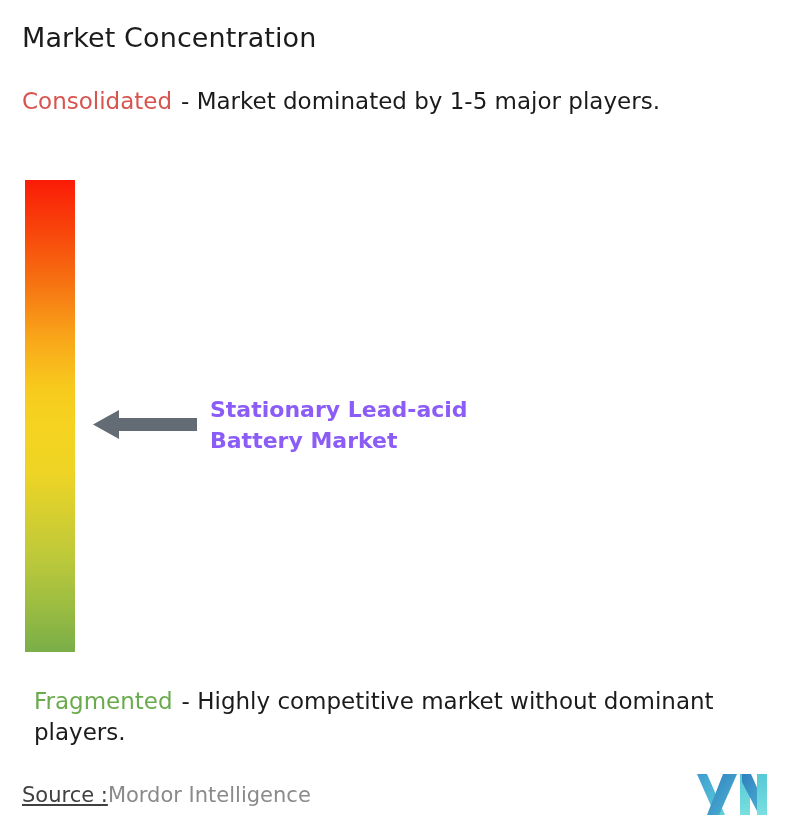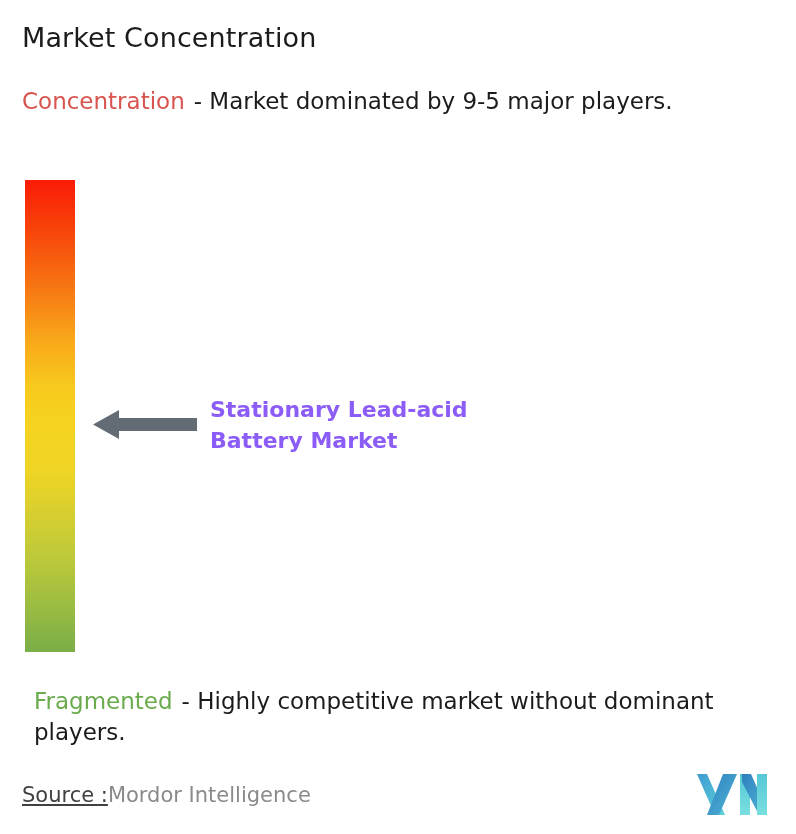--- a/index.html
+++ b/index.html
@@ -136,21 +136,21 @@
   .brand-logo svg { display: block; }
 </style>
 </head>
 <body>
 
 <div class="page">
 
   <div class="chart-title">Market Concentration</div>
 
   <div class="legend-top">
-    <span class="tag-consolidated">Concentration</span><span class="legend-sep"></span><span>- Market dominated by 9-5 major players.</span>
+    <span class="tag-consolidated">Consolidated</span><span class="legend-sep"></span><span>- Market dominated by 1-5 major players.</span>
   </div>
 
   <div class="scale-bar"></div>
 
   <div class="pointer">
     <svg width="104" height="33" viewBox="0 0 104 33" xmlns="http://www.w3.org/2000/svg">
       <polygon points="0,16.5 26,2 26,10 104,10 104,23 26,23 26,31" fill="#636b74"></polygon>
     </svg>
   </div>
 

